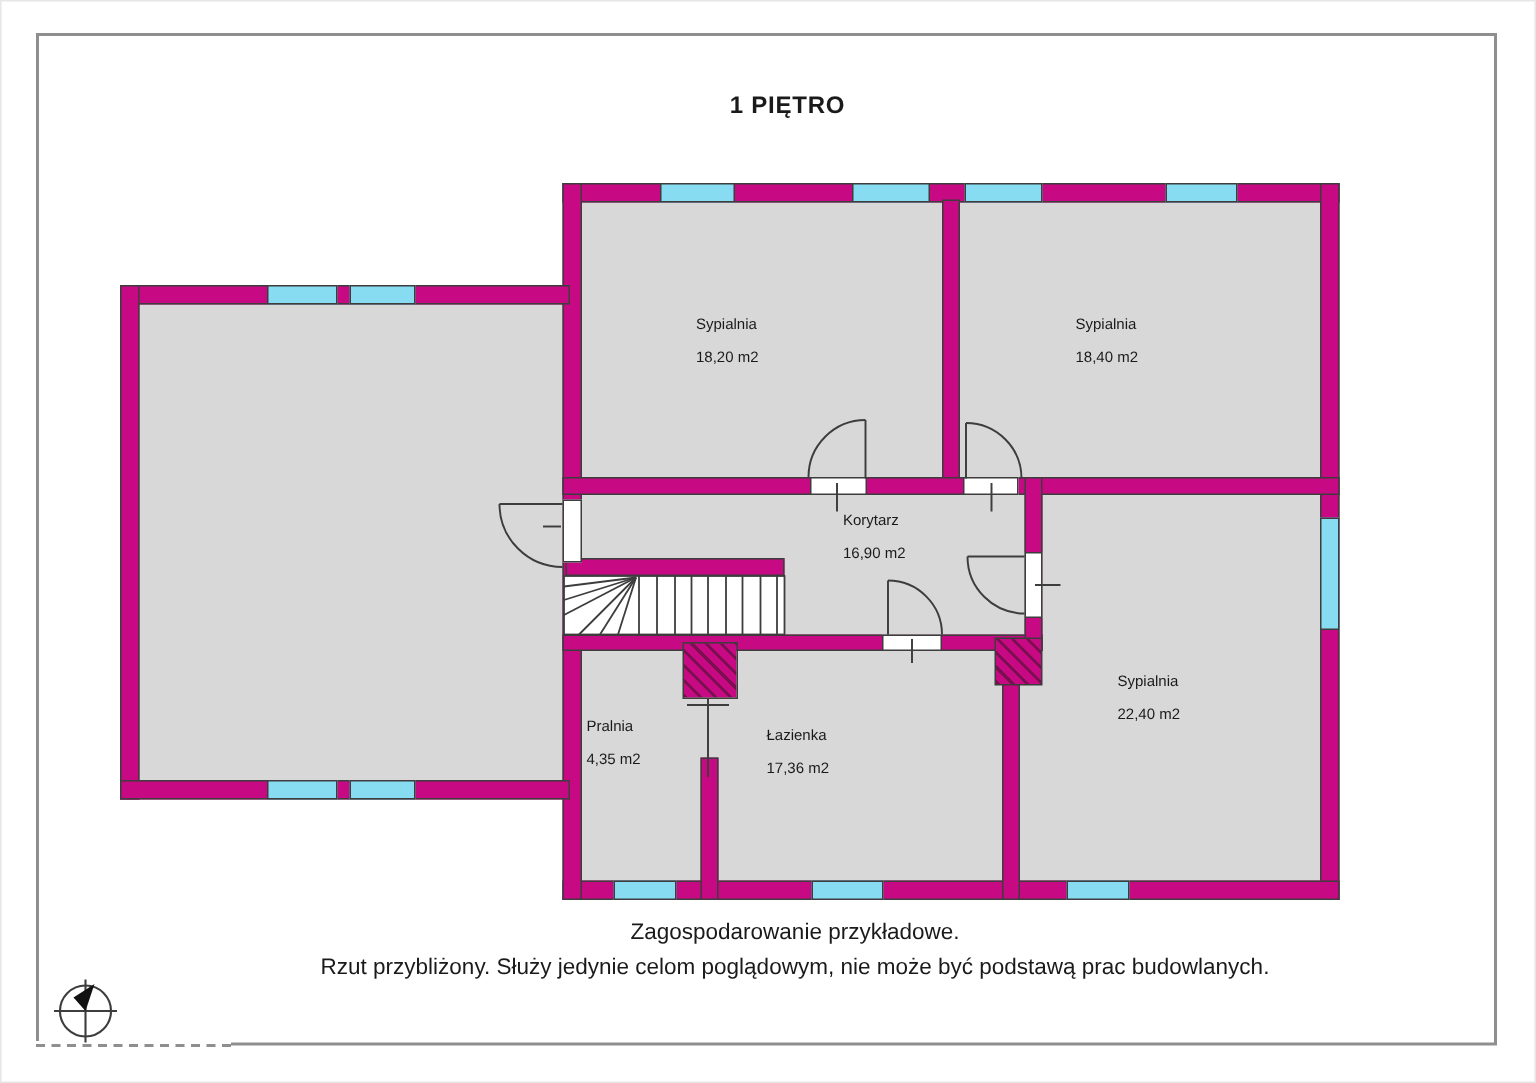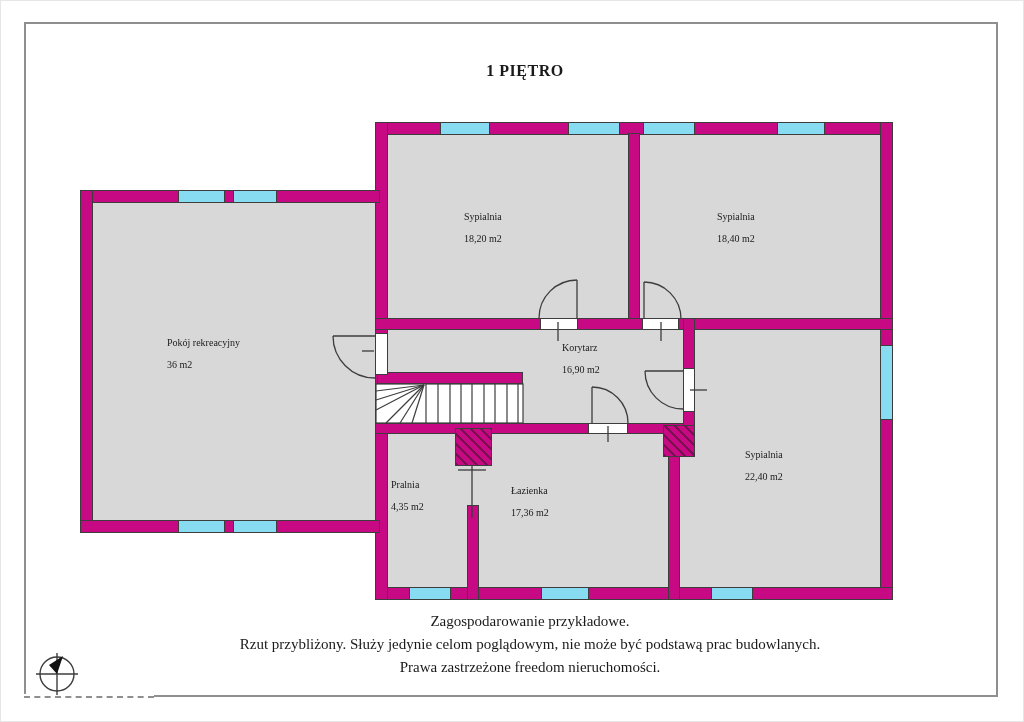--- a/index.html
+++ b/index.html
@@ -1,18 +1,18 @@
 <!DOCTYPE html>
 <html><head>
 <meta charset="utf-8">
 <style>
   html,body{margin:0;padding:0;background:#fff;}
   #canvas{
     position:relative;width:1024px;height:722px;background:#ffffff;
-    font-family:Liberation Serif, serif;color:#1a1a1a;overflow:hidden;
+    font-family:Liberation Sans, sans-serif;color:#1a1a1a;overflow:hidden;
     box-shadow:inset 0 0 0 1px #e6e6e6;
   }
   .page-border{
     position:absolute;left:24px;top:22px;width:974px;height:675px;
     border:2px solid #8f8f8f;box-sizing:border-box;
   }
   .dash-cover{
     position:absolute;left:24px;top:694px;width:130px;height:6px;background:#ffffff;
   }
   .dash-line{
@@ -156,40 +156,35 @@
   </svg>
 
   <div class="room-label" style="left:464px;top:206px;">
     <div>Sypialnia</div>
     <div>18,20 m2</div>
   </div>
   <div class="room-label" style="left:717px;top:206px;">
     <div>Sypialnia</div>
     <div>18,40 m2</div>
   </div>
-  <div class="room-label" style="left:167px;top:332px;">
-    <div>Pokój rekreacyjny</div>
-    <div>36 m2</div>
-  </div>
   <div class="room-label" style="left:562px;top:337px;">
     <div>Korytarz</div>
     <div>16,90 m2</div>
   </div>
   <div class="room-label" style="left:745px;top:444px;">
     <div>Sypialnia</div>
     <div>22,40 m2</div>
   </div>
   <div class="room-label" style="left:391px;top:474px;">
     <div>Pralnia</div>
     <div>4,35 m2</div>
   </div>
   <div class="room-label" style="left:511px;top:480px;">
     <div>Łazienka</div>
     <div>17,36 m2</div>
   </div>
 
   <div class="disclaimer">
     <div>Zagospodarowanie przykładowe.</div>
     <div>Rzut przybliżony. Służy jedynie celom poglądowym, nie może być podstawą prac budowlanych.</div>
-    <div>Prawa zastrzeżone freedom nieruchomości.</div>
   </div>
 
 </div>
 
 </body></html>

